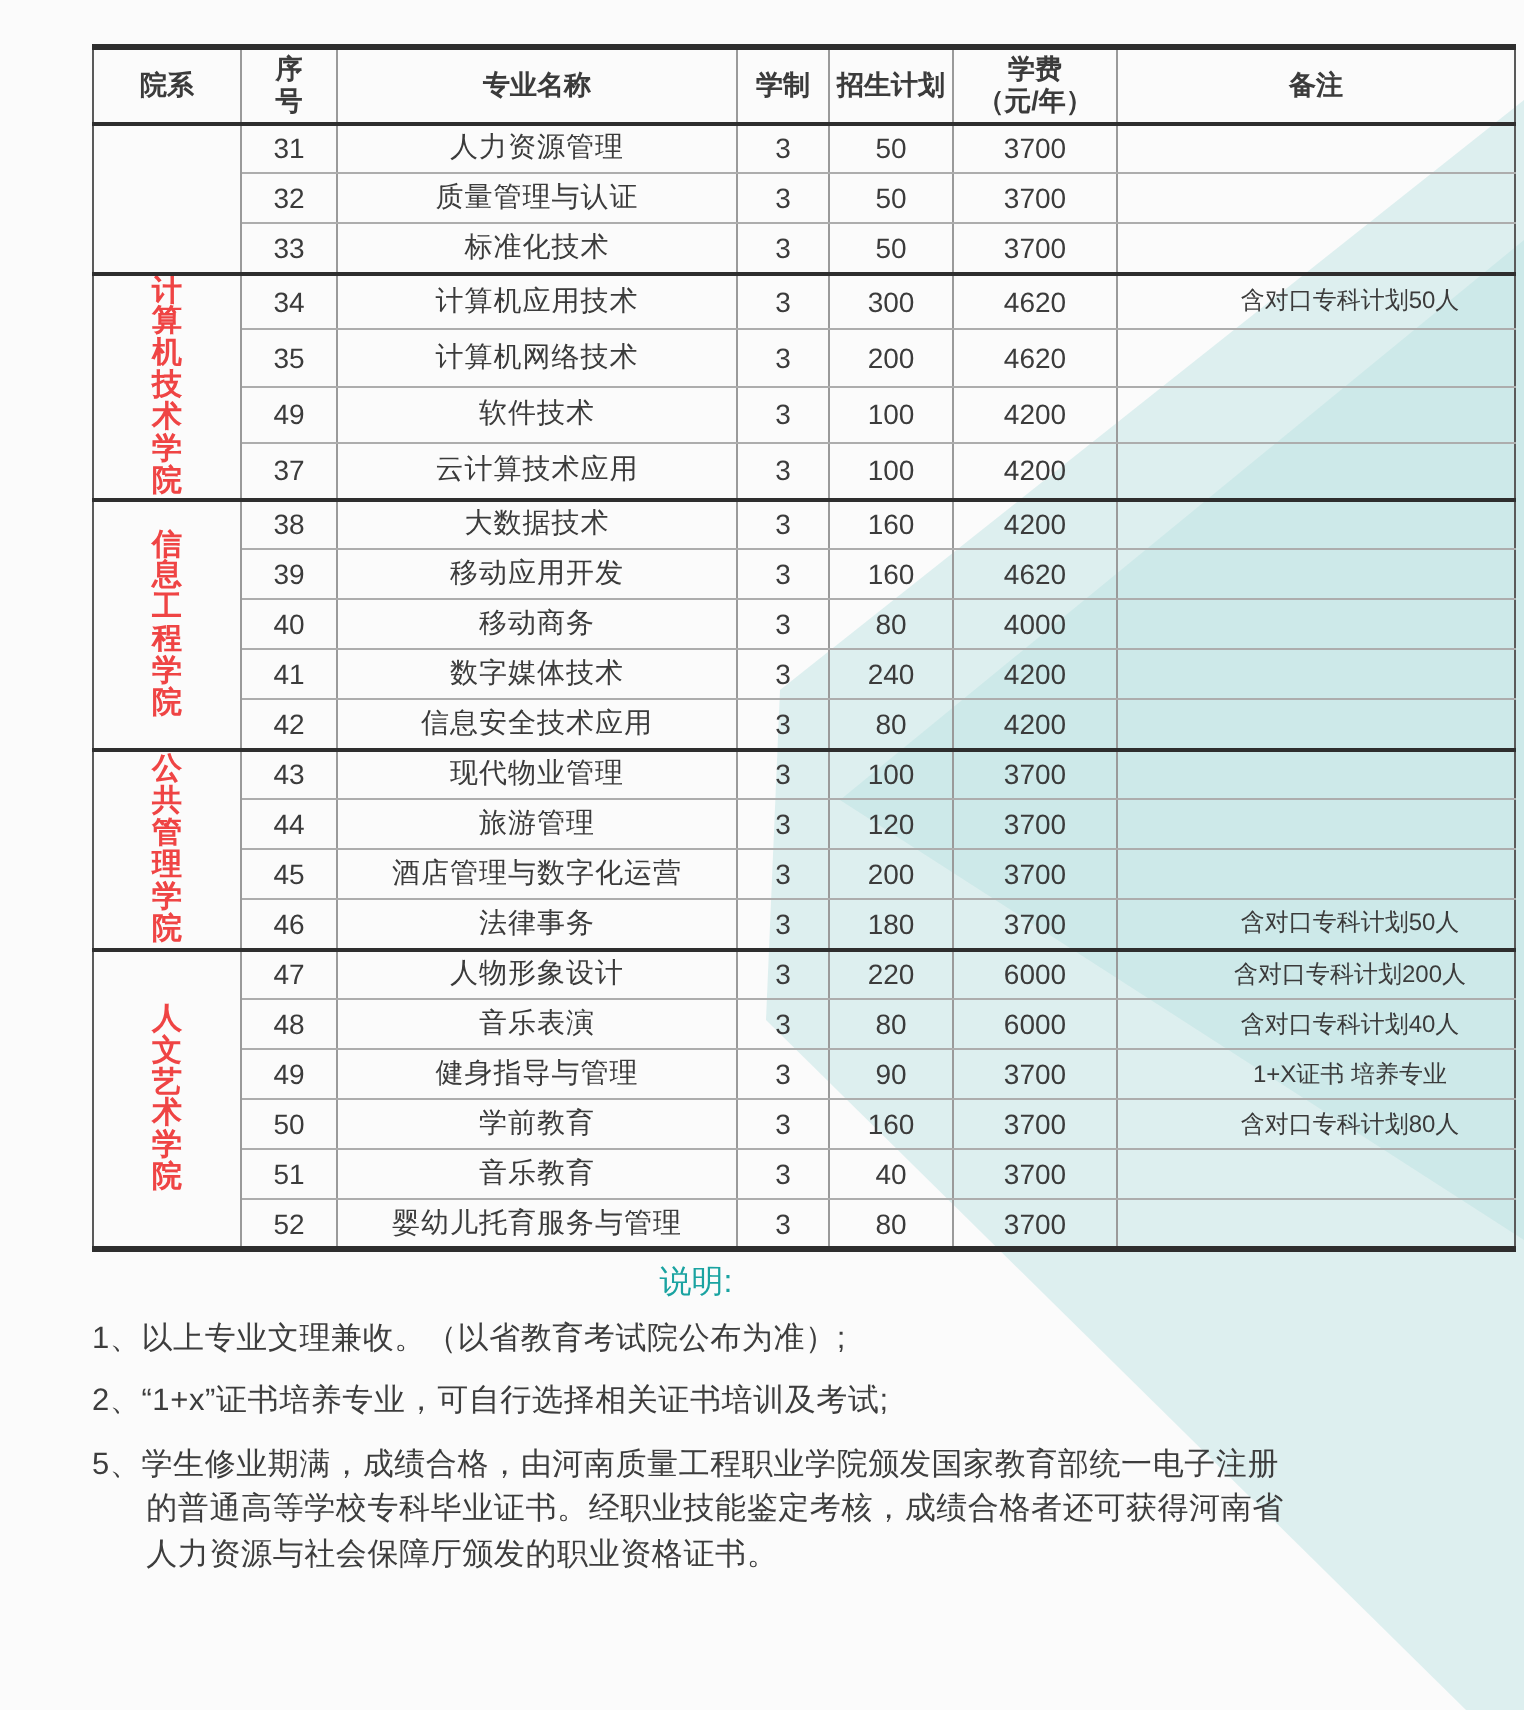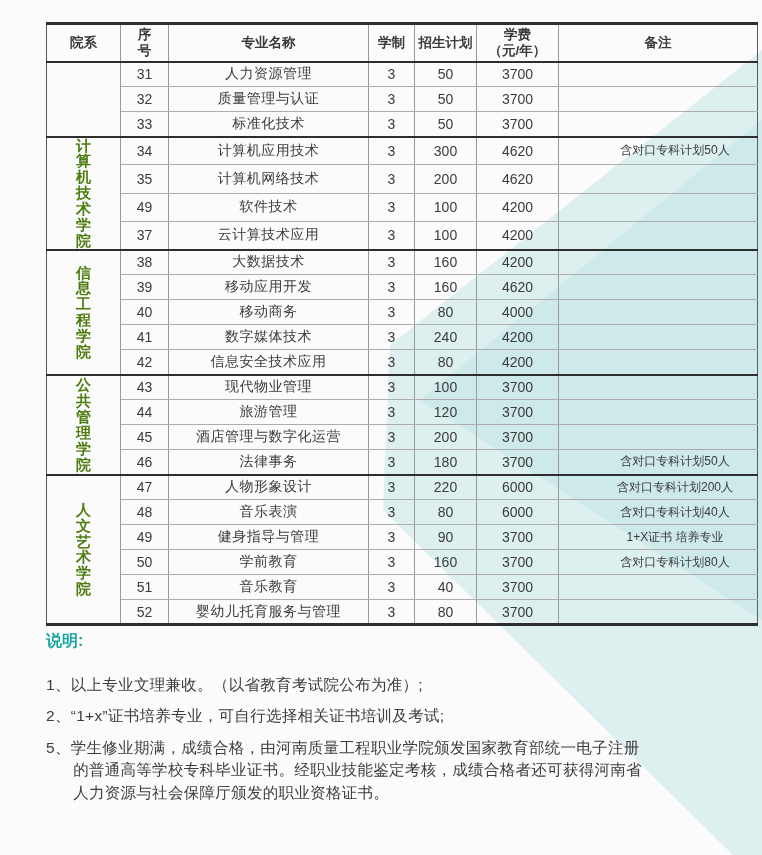--- a/index.html
+++ b/index.html
@@ -39,25 +39,25 @@
     border-top:1px solid #adadad; border-bottom:1px solid #adadad;
     padding:0 2px; overflow:hidden;
   }
   tbody td.c-dept { font-weight:bold; }
   tbody tr.gs td { border-top:2.5px solid #2e2e2e; }
   td.c-major { letter-spacing:0.5px; }
   td.c-rem { font-size:12px; letter-spacing:0;padding-left:36px; }
   .vtext {
     display:inline-block; width:1.05em; word-break:break-all;
     font-size:15px; font-weight:bold; line-height:1.06; letter-spacing:0;
-    vertical-align:middle; color:#4d7c0f;
+    vertical-align:middle; color:#ef4444;
   }
   
   .notes { position:absolute; left:46px; top:631px; width:604px; color:#3d3d3d; }
-  .notes-title { color:#1aa3a1; font-weight:bold; font-size:16px; margin-bottom:22px; }
+  .notes-title { color:#1aa3a1; font-weight:normal; font-size:16px; margin-bottom:7px;text-align:center; }
   .note-item {
     font-size:15.5px; line-height:1.45; margin-bottom:9px;
     padding-left:1.75em; text-indent:-1.75em; letter-spacing:0.3px;
   }
 </style>
 </head>
 <body>
 
 <div class="sheet">
   <div class="bg-shape a"></div>

